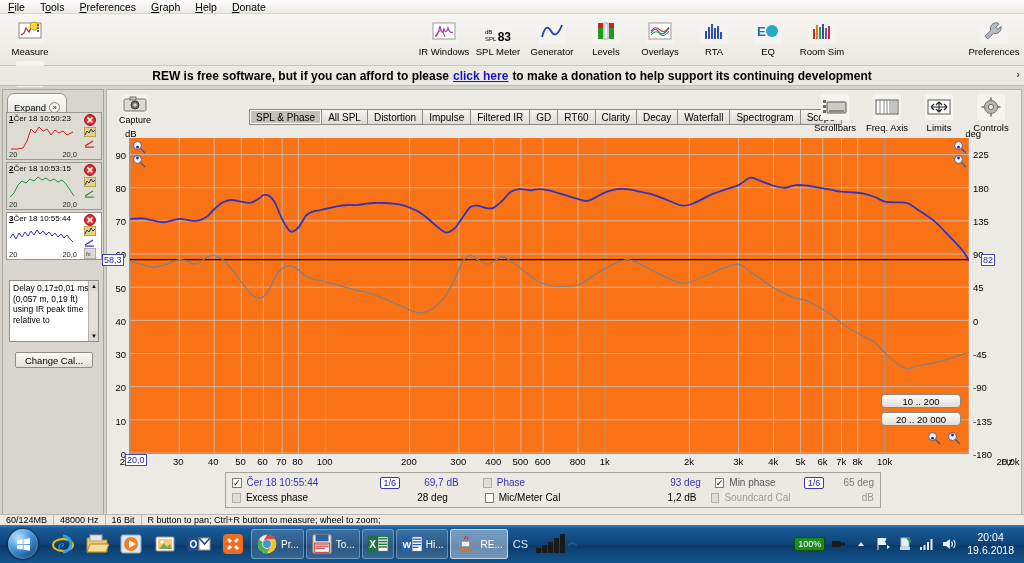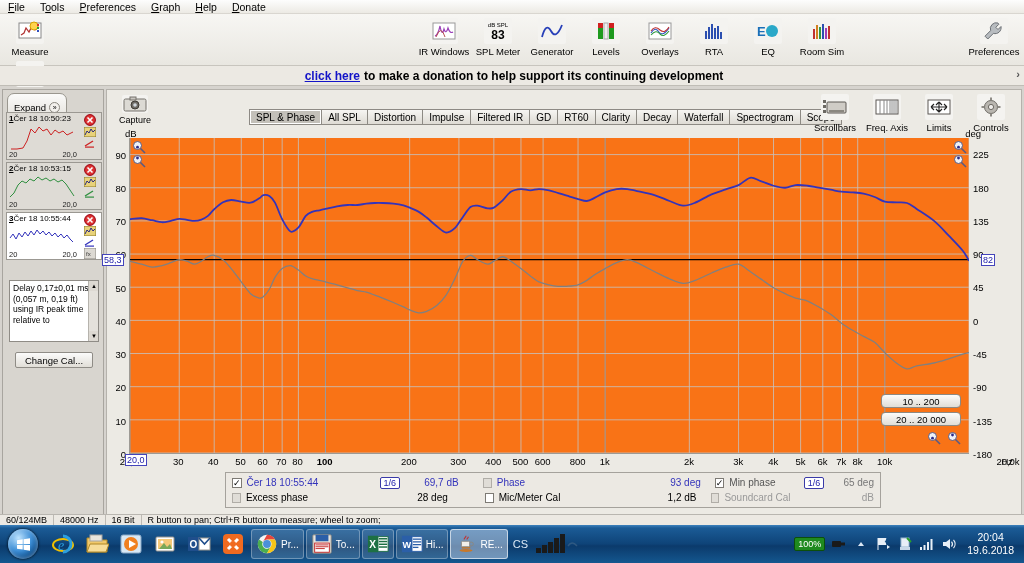--- a/index.html
+++ b/index.html
@@ -286,21 +286,21 @@
       <div class="tbico">
         <svg width="24" height="20" viewBox="0 0 24 20">
             <rect x="1" y="2" width="22" height="16" fill="#fff" stroke="#999"></rect>
             <path d="M3 15 Q6 14 8 5 Q10 16 12 8 Q14 14 16 7 Q18 13 21 11" fill="none" stroke="#9a3fb8" stroke-width="1.2"></path>
             <path d="M4 16 Q9 3 13 16" fill="none" stroke="#b85050" stroke-width="1"></path>
           </svg>
       </div>
       <div class="tblabel">IR Windows</div>
     </div>
     <div class="tbitem">
-      <div class="tbico" style="flex-direction:column;font-size:6px;line-height:7px;">
+      <div class="tbico" style="font-size:6px;line-height:7px;align-items:flex-end;">
         <div style="font-size:6px;">dB SPL</div>
         <div style="font-size:12px;font-weight:bold;line-height:12px;">83</div>
       </div>
       <div class="tblabel">SPL Meter</div>
     </div>
     <div class="tbitem">
       <div class="tbico">
         <svg width="24" height="20" viewBox="0 0 24 20">
             <path d="M2 16 Q6 1 11 10 Q16 19 22 4" fill="none" stroke="#2840b8" stroke-width="1.8"></path>
           </svg>
@@ -375,20 +375,21 @@
         <svg width="24" height="22" viewBox="0 0 24 22">
             <path d="M16 3a6 6 0 0 0-7.4 7.6L3 16.2 5.8 19l5.6-5.6A6 6 0 0 0 19 6.5l-3 3-2.2-2.2 3-3A6 6 0 0 0 16 3z" fill="#b8bcc0" stroke="#6d7176"></path>
           </svg>
       </div>
       <div class="tblabel">Preferences</div>
     </div>
   </div>
 </div>
 
 <div id="banner">
+  <span>REW is free software, but if you can afford to please</span>
   <a href="#">click here</a>
   <span>to make a donation to help support its continuing development</span>
   <span id="bannerclose">›</span>
 </div>
 
 <div id="main">
 
   <div id="leftpanel">
     <div id="expandbtn">
       <span>Expand</span>
@@ -723,21 +724,21 @@
       </div>
       <div id="xaxis">
         <span style="position:absolute;right:-44px;top:2px;font-size:9.5px;">Hz</span>
       <div class="xtick" style="left: 0%;">20,0</div>
           <div class="xtick" style="left: 5.86971%;">30</div>
           <div class="xtick" style="left: 10.0343%;">40</div>
           <div class="xtick" style="left: 13.2647%;">50</div>
           <div class="xtick" style="left: 15.904%;">60</div>
           <div class="xtick" style="left: 18.1356%;">70</div>
           <div class="xtick" style="left: 20.0687%;">80</div>
-          <div class="xtick" style="left: 23.299%; font-weight: bold;">100</div>
+          <div class="xtick" style="left: 23.299%;">100</div>
           <div class="xtick" style="left: 33.3333%;">200</div>
           <div class="xtick" style="left: 39.203%;">300</div>
           <div class="xtick" style="left: 43.3677%;">400</div>
           <div class="xtick" style="left: 46.598%;">500</div>
           <div class="xtick" style="left: 49.2374%;">600</div>
           <div class="xtick" style="left: 53.402%;">800</div>
           <div class="xtick" style="left: 56.6323%;">1k</div>
           <div class="xtick" style="left: 66.6667%;">2k</div>
           <div class="xtick" style="left: 72.5364%;">3k</div>
           <div class="xtick" style="left: 76.701%;">4k</div>

